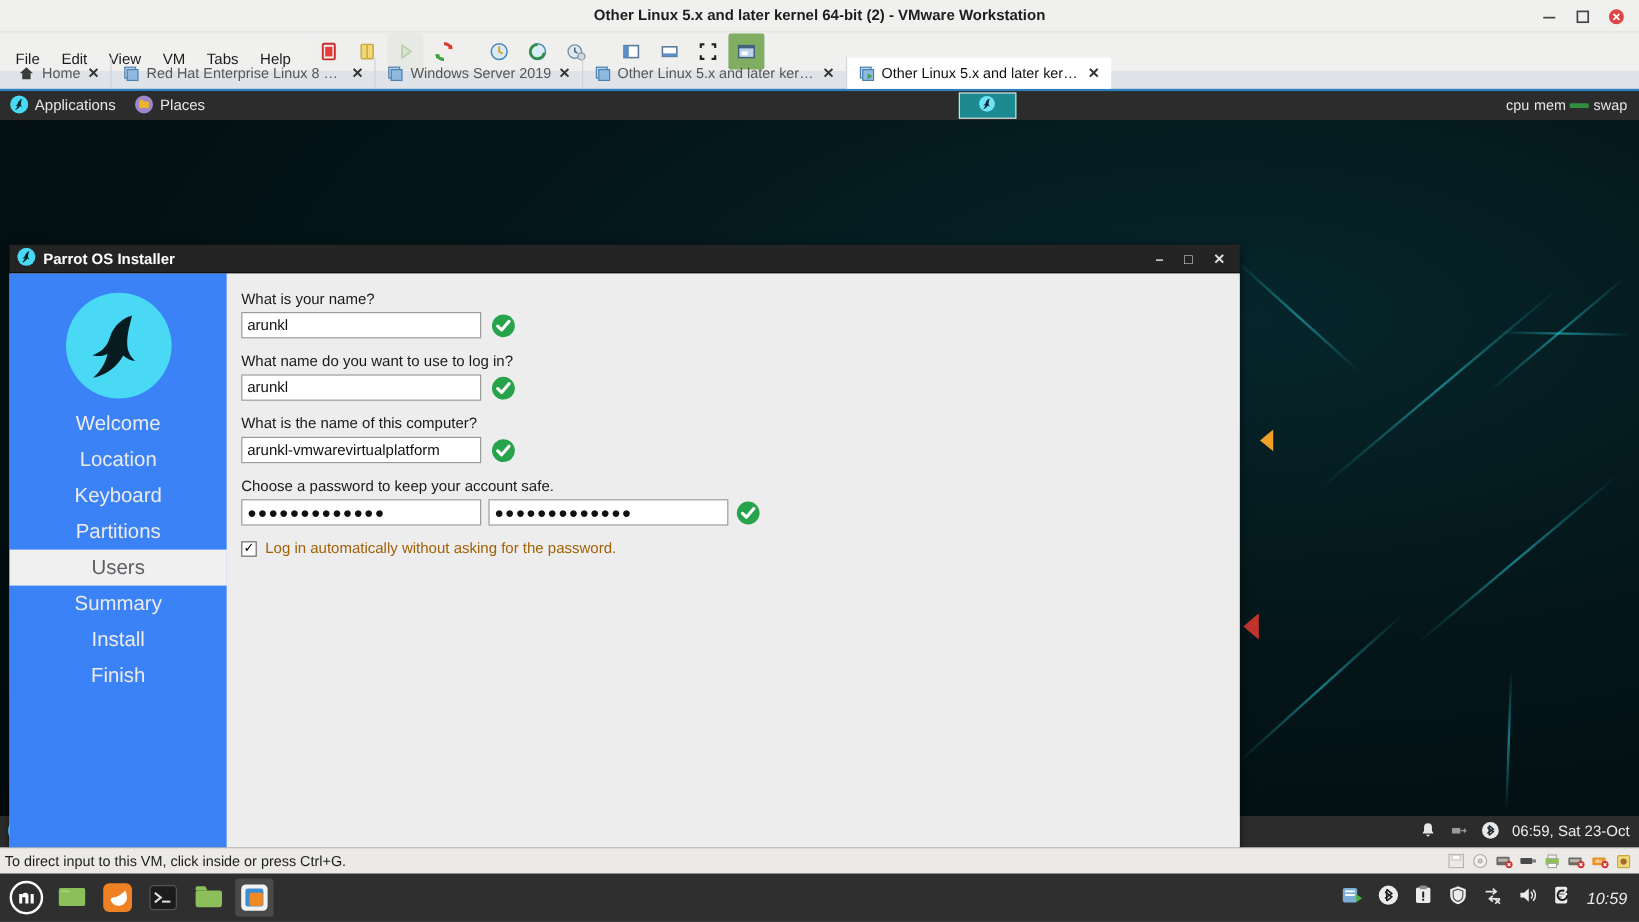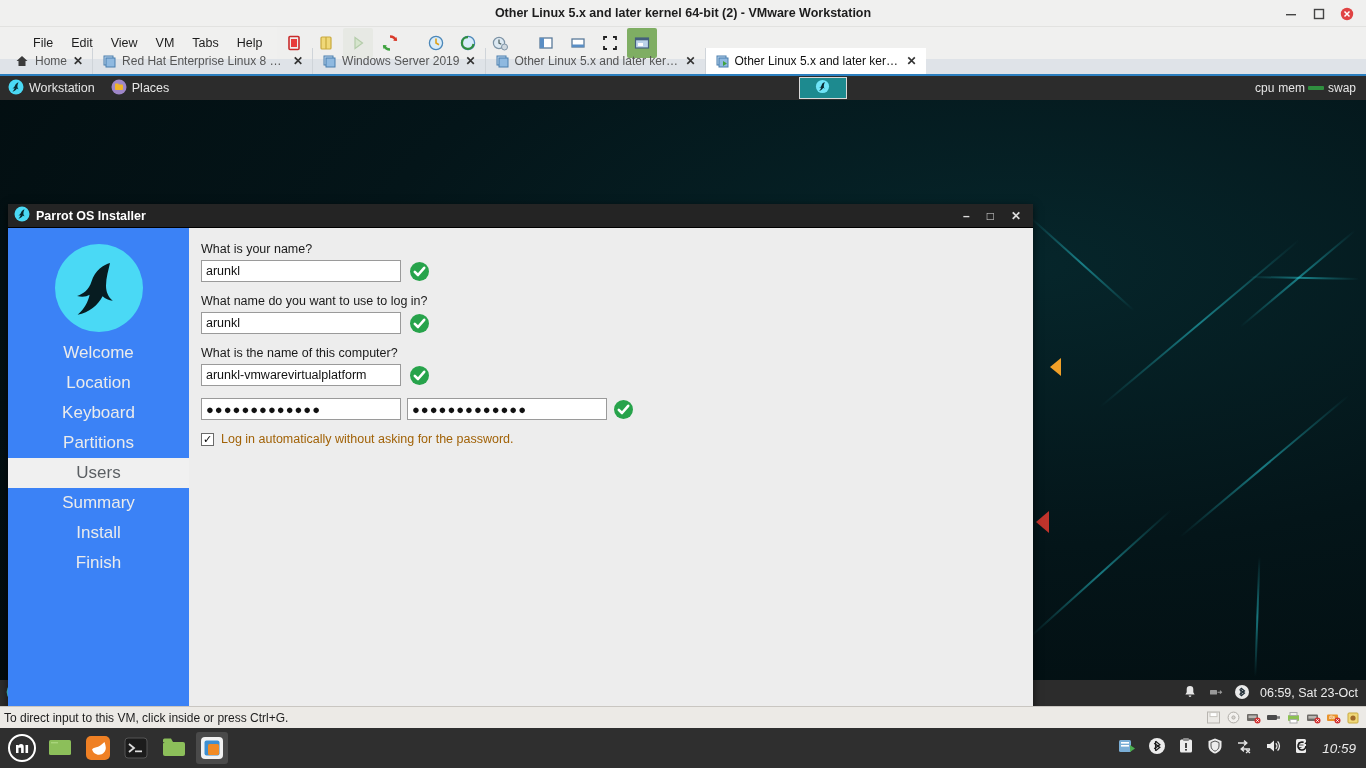--- a/index.html
+++ b/index.html
@@ -34,21 +34,21 @@
     display: flex; align-items: center; gap: 14px; padding-right: 8px;
   }
   .vm-winbtn { width: 14px; height: 14px; position: relative; cursor: pointer; }
   .vm-winbtn svg { display: block; }
 
   
   .vm-menurow {
     height: 32px; display: flex; align-items: stretch;
     background: #f0f0ef;
   }
-  .vm-menu { display: flex; align-items: center; padding-left: 24px; }
+  .vm-menu { display: flex; align-items: flex-end; padding-left: 4px; }
   .vm-menu .mi {
     font-size: 12.5px; color: #1d1d1d; padding: 3px 9px; cursor: pointer;
     border-radius: 2px;
   }
   .vm-toolbar {
     display: flex; align-items: center; gap: 2px; margin-left: 6px;
     background: #efefee; padding: 0 2px;
   }
   .tb-btn {
     width: 30px; height: 30px; display: flex; align-items: center;
@@ -364,21 +364,21 @@
     <div class="wall-tri" style="left:1036px; top:435px; border-top:11px solid transparent; border-bottom:11px solid transparent; border-right:13px solid #c0342c;"></div>
 
     <div class="guest-panel-top">
       <div class="gp-item">
         <span>
           <svg width="16" height="16" viewBox="0 0 16 16">
               <circle cx="8" cy="8" r="7.5" fill="#4ad9f5"></circle>
               <path d="M10.5 3.2c-1.2.3-3 1.6-3.6 3.6-.5 1.7-1.7 2.3-2.6 2.5 1 .2 1.7.1 2.3-.2-.3 1.3-1 2.6-2.2 3.6 2-.4 3.6-1.7 4.4-3.3.5 .5 1.1 .8 1.8 .9-.8-.7-1.2-1.6-1.2-2.7 0-1.6 .6-3 1.1-4.4z" fill="#0b2b33"></path>
             </svg>
         </span>
-        <span>Workstation</span>
+        <span>Applications</span>
       </div>
       <div class="gp-item">
         <span>
           <svg width="16" height="16" viewBox="0 0 16 16">
               <circle cx="8" cy="8" r="7.5" fill="#9e86c8"></circle>
               <rect x="4" y="5.5" width="8" height="5.5" rx="1" fill="#f0b429"></rect>
               <rect x="4" y="4.4" width="3.6" height="1.6" rx=".6" fill="#f0b429"></rect>
             </svg>
         </span>
         <span>Places</span>
@@ -468,20 +468,21 @@
           <div class="field-row">
             <input class="txt wide" type="text" value="arunkl-vmwarevirtualplatform" style="">
             <span class="okmark">
               <svg width="21" height="21" viewBox="0 0 21 21">
                   <circle cx="10.5" cy="10.5" r="9.5" fill="#27a34b"></circle>
                   <path d="M5.8 10.8 L9 14 L15.2 6.8" stroke="#fff" stroke-width="2.6" fill="none" stroke-linecap="round" stroke-linejoin="round"></path>
                 </svg>
             </span>
           </div>
 
+          <div class="q-label">Choose a password to keep your account safe.</div>
           <div class="field-row" style="gap:6px;">
             <input class="txt pw" type="text" value="●●●●●●●●●●●●●" style="">
             <input class="txt pw" type="text" value="●●●●●●●●●●●●●" style="">
             <span class="okmark">
               <svg width="21" height="21" viewBox="0 0 21 21">
                   <circle cx="10.5" cy="10.5" r="9.5" fill="#27a34b"></circle>
                   <path d="M5.8 10.8 L9 14 L15.2 6.8" stroke="#fff" stroke-width="2.6" fill="none" stroke-linecap="round" stroke-linejoin="round"></path>
                 </svg>
             </span>
           </div>

